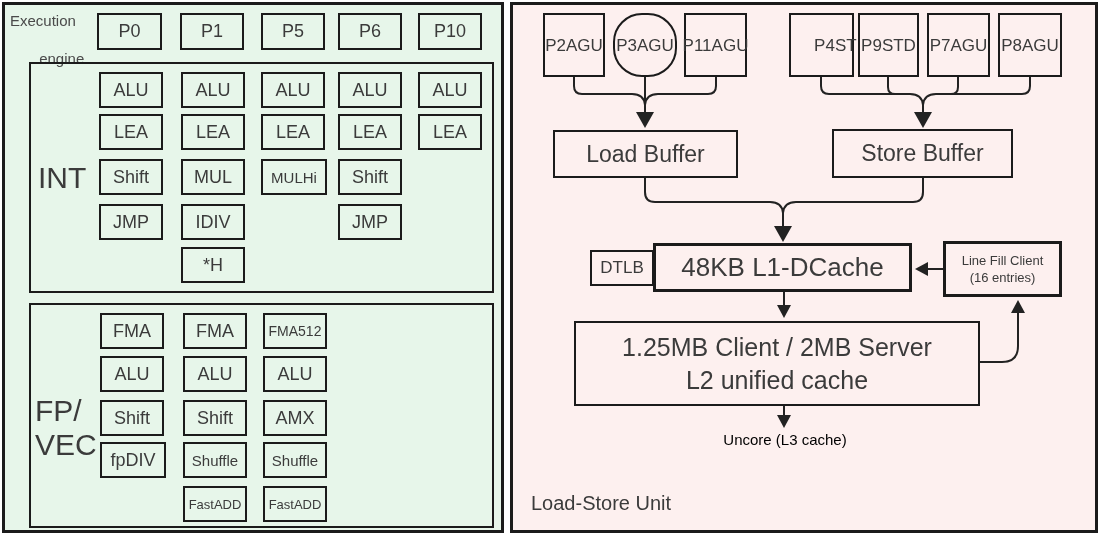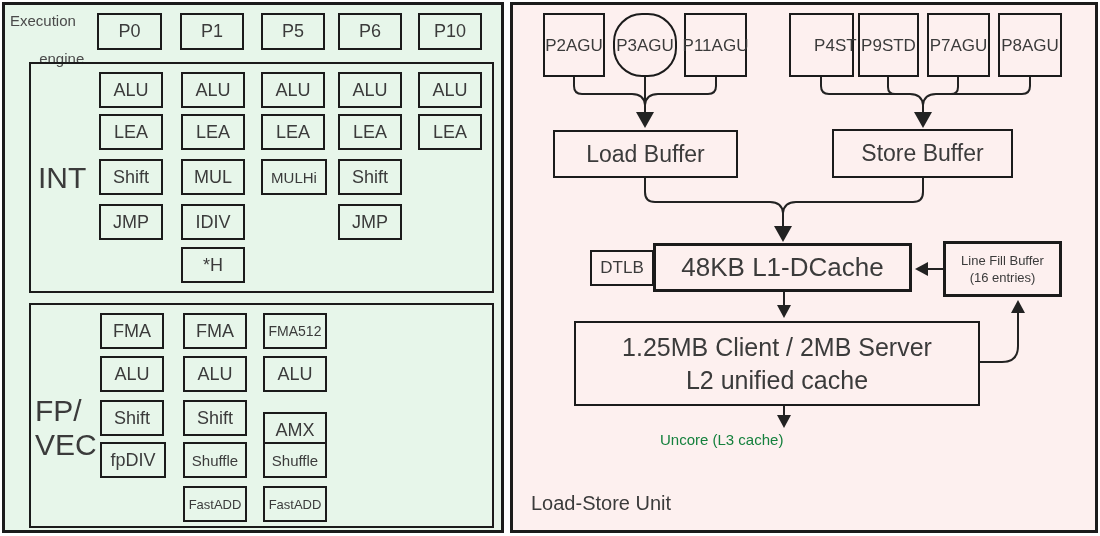--- a/index.html
+++ b/index.html
@@ -78,21 +78,21 @@
   <div class="box lbox unit" style="left:100px;top:442px;width:66px;">fpDIV</div>
 
   <div class="box lbox unit" style="left:183px;top:313px;width:64px;">FMA</div>
   <div class="box lbox unit" style="left:183px;top:356px;width:64px;">ALU</div>
   <div class="box lbox unit" style="left:183px;top:400px;width:64px;">Shift</div>
   <div class="box lbox unit fs15" style="left:183px;top:442px;width:64px;">Shuffle</div>
   <div class="box lbox unit fs13" style="left:183px;top:486px;width:64px;">FastADD</div>
 
   <div class="box lbox unit fs14" style="left:263px;top:313px;width:64px;">FMA512</div>
   <div class="box lbox unit" style="left:263px;top:356px;width:64px;">ALU</div>
-  <div class="box lbox unit" style="left:263px;top:412px;width:64px;">AMX</div>
+  <div class="box lbox unit" style="left:263px;top:400px;width:64px;">AMX</div>
   <div class="box lbox unit fs15" style="left:263px;top:442px;width:64px;">Shuffle</div>
   <div class="box lbox unit fs13" style="left:263px;top:486px;width:64px;">FastADD</div>
 
   <div class="panel" id="right-panel"></div>
 
   <div class="box rbox port2" style="left:543px;top:13px;width:62px;">
     <span>P2</span>
     <span>AGU</span>
   </div>
   <div class="box rbox port2" style="left:613px;top:13px;width:64px;border-radius:29px;">
@@ -120,30 +120,30 @@
     <span>P8</span>
     <span>AGU</span>
   </div>
 
   <div class="box rbox" style="left:832px;top:129px;width:181px;height:49px;font-size:23px;">Store Buffer</div>
   <div class="box rbox" style="left:553px;top:130px;width:185px;height:48px;font-size:23px;">Load Buffer</div>
 
   <div class="box rbox" style="left:590px;top:250px;width:64px;height:36px;font-size:17px;">DTLB</div>
   <div class="box rbox" style="left:653px;top:243px;width:259px;height:49px;font-size:26px;border-width:3px;">48KB L1-DCache</div>
   <div class="box rbox" style="left:943px;top:241px;width:119px;height:56px;font-size:13px;line-height:17px;border-width:3px;flex-direction:column;">
-    <span>Line Fill Buffer</span>
+    <span>Line Fill Client</span>
     <span>(16 entries)</span>
   </div>
 
   <div class="box rbox" style="left:574px;top:321px;width:406px;height:85px;font-size:25px;line-height:33px;flex-direction:column;">
     <span>1.25MB Client / 2MB Server</span>
     <span>L2 unified cache</span>
   </div>
 
-  <div class="label" style="left:660px;top:431px;width:250px;font-size:15px;color:#15803d;">Uncore (L3 cache)</div>
+  <div class="label" style="left:660px;top:431px;width:250px;text-align:center;font-size:15px;color:#000000;">Uncore (L3 cache)</div>
   <div class="label" style="left:531px;top:492px;font-size:20px;">Load-Store Unit</div>
 
   <svg id="svg-overlay" width="1100" height="536" viewBox="0 0 1100 536">
 
     <path class="conn" d="M574,77 V86 Q574,94 582,94 H632 Q644,94 645,105"></path>
     <path class="conn" d="M716,77 V86 Q716,94 708,94 H658 Q646,94 645,105"></path>
     <path class="conn" d="M645,77 V114"></path>
     <polygon class="head" points="636,112 654,112 645,128"></polygon>
 
     <path class="conn" d="M821,77 V86 Q821,94 829,94 H910 Q922,94 923,105"></path>

